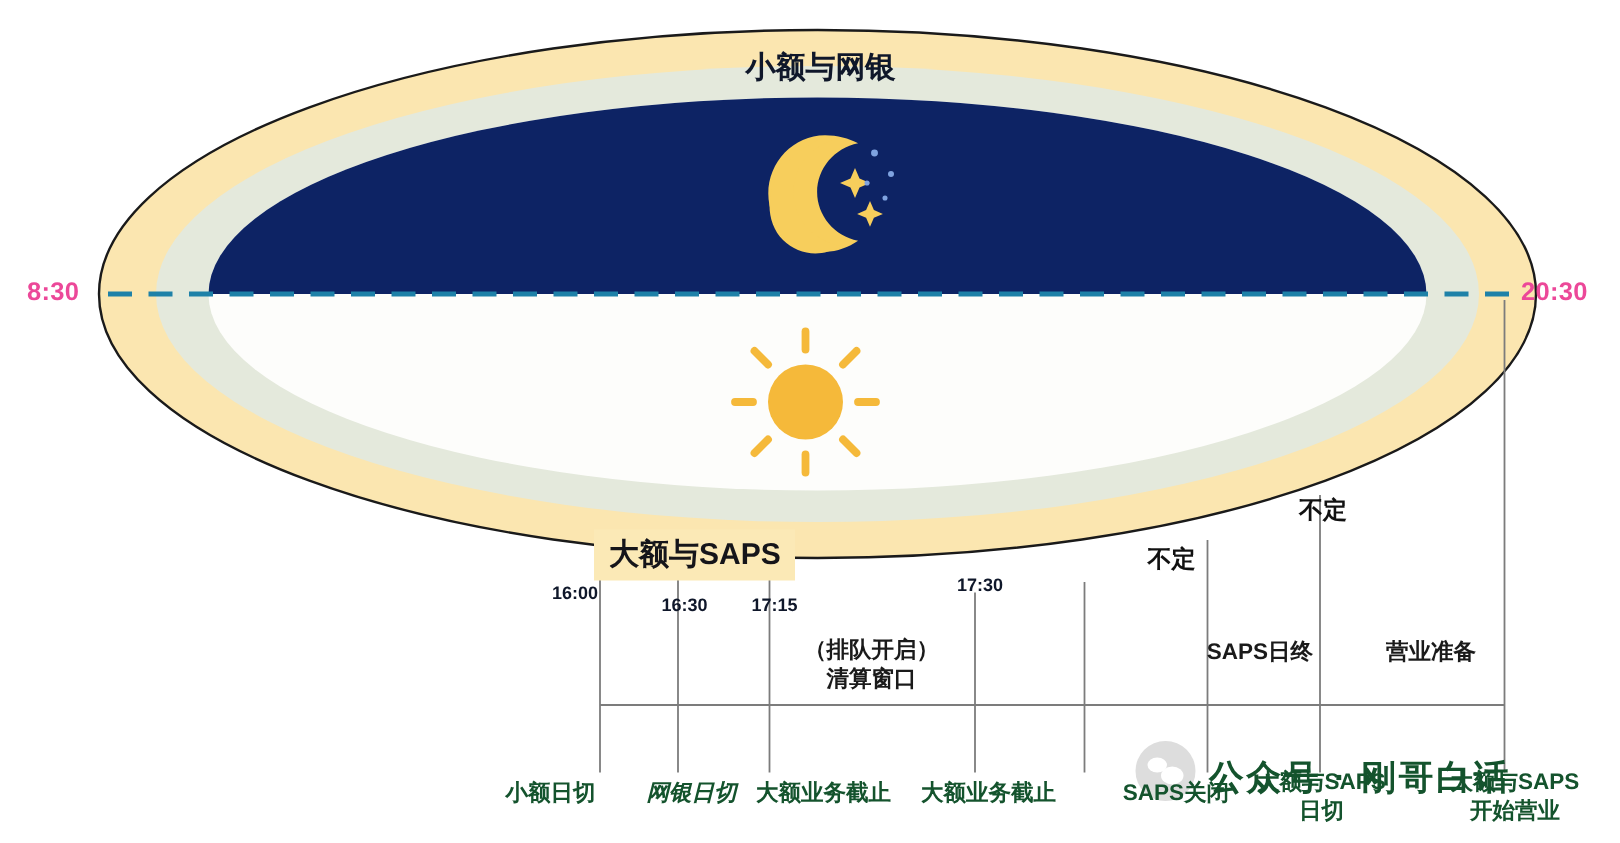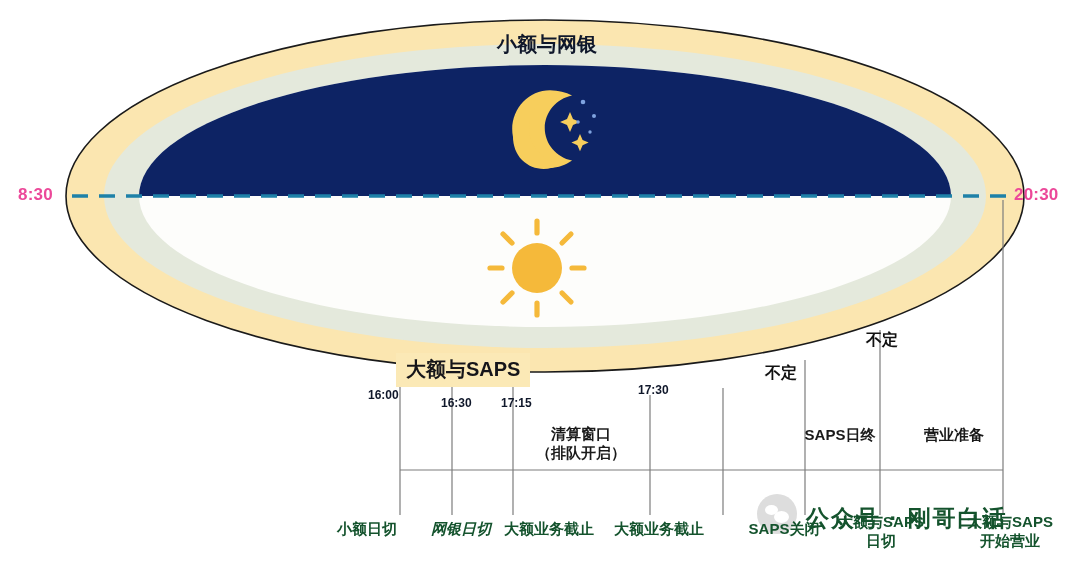--- a/index.html
+++ b/index.html
@@ -127,22 +127,22 @@
 
   <div class="lbl tick-time" style="left:368px;top:388px;">16:00</div>
   <div class="lbl tick-time" style="left:441px;top:396px;">16:30</div>
   <div class="lbl tick-time" style="left:501px;top:396px;">17:15</div>
   <div class="lbl tick-time" style="left:638px;top:383px;">17:30</div>
 
   <div class="lbl uncertain" style="left:765px;top:363px;">不定</div>
   <div class="lbl uncertain" style="left:866px;top:330px;">不定</div>
 
   <div class="lbl phase" style="left:515px;top:424px;width:132px;">
+    <div>（排队开启）</div>
     <div>清算窗口</div>
-    <div>（排队开启）</div>
   </div>
   <div class="lbl phase" style="left:780px;top:425px;width:120px;">SAPS日终</div>
   <div class="lbl phase" style="left:895px;top:425px;width:118px;">营业准备</div>
 
   <div class="wm-badge" style="left:757px;top:494px;">
     <i style="left:8px;top:11px;width:13px;height:10px;"></i>
     <i style="left:17px;top:17px;width:15px;height:12px;"></i>
   </div>
   <div class="wm" style="left:806px;top:503px;">公众号 · 刚哥白话</div>
 

